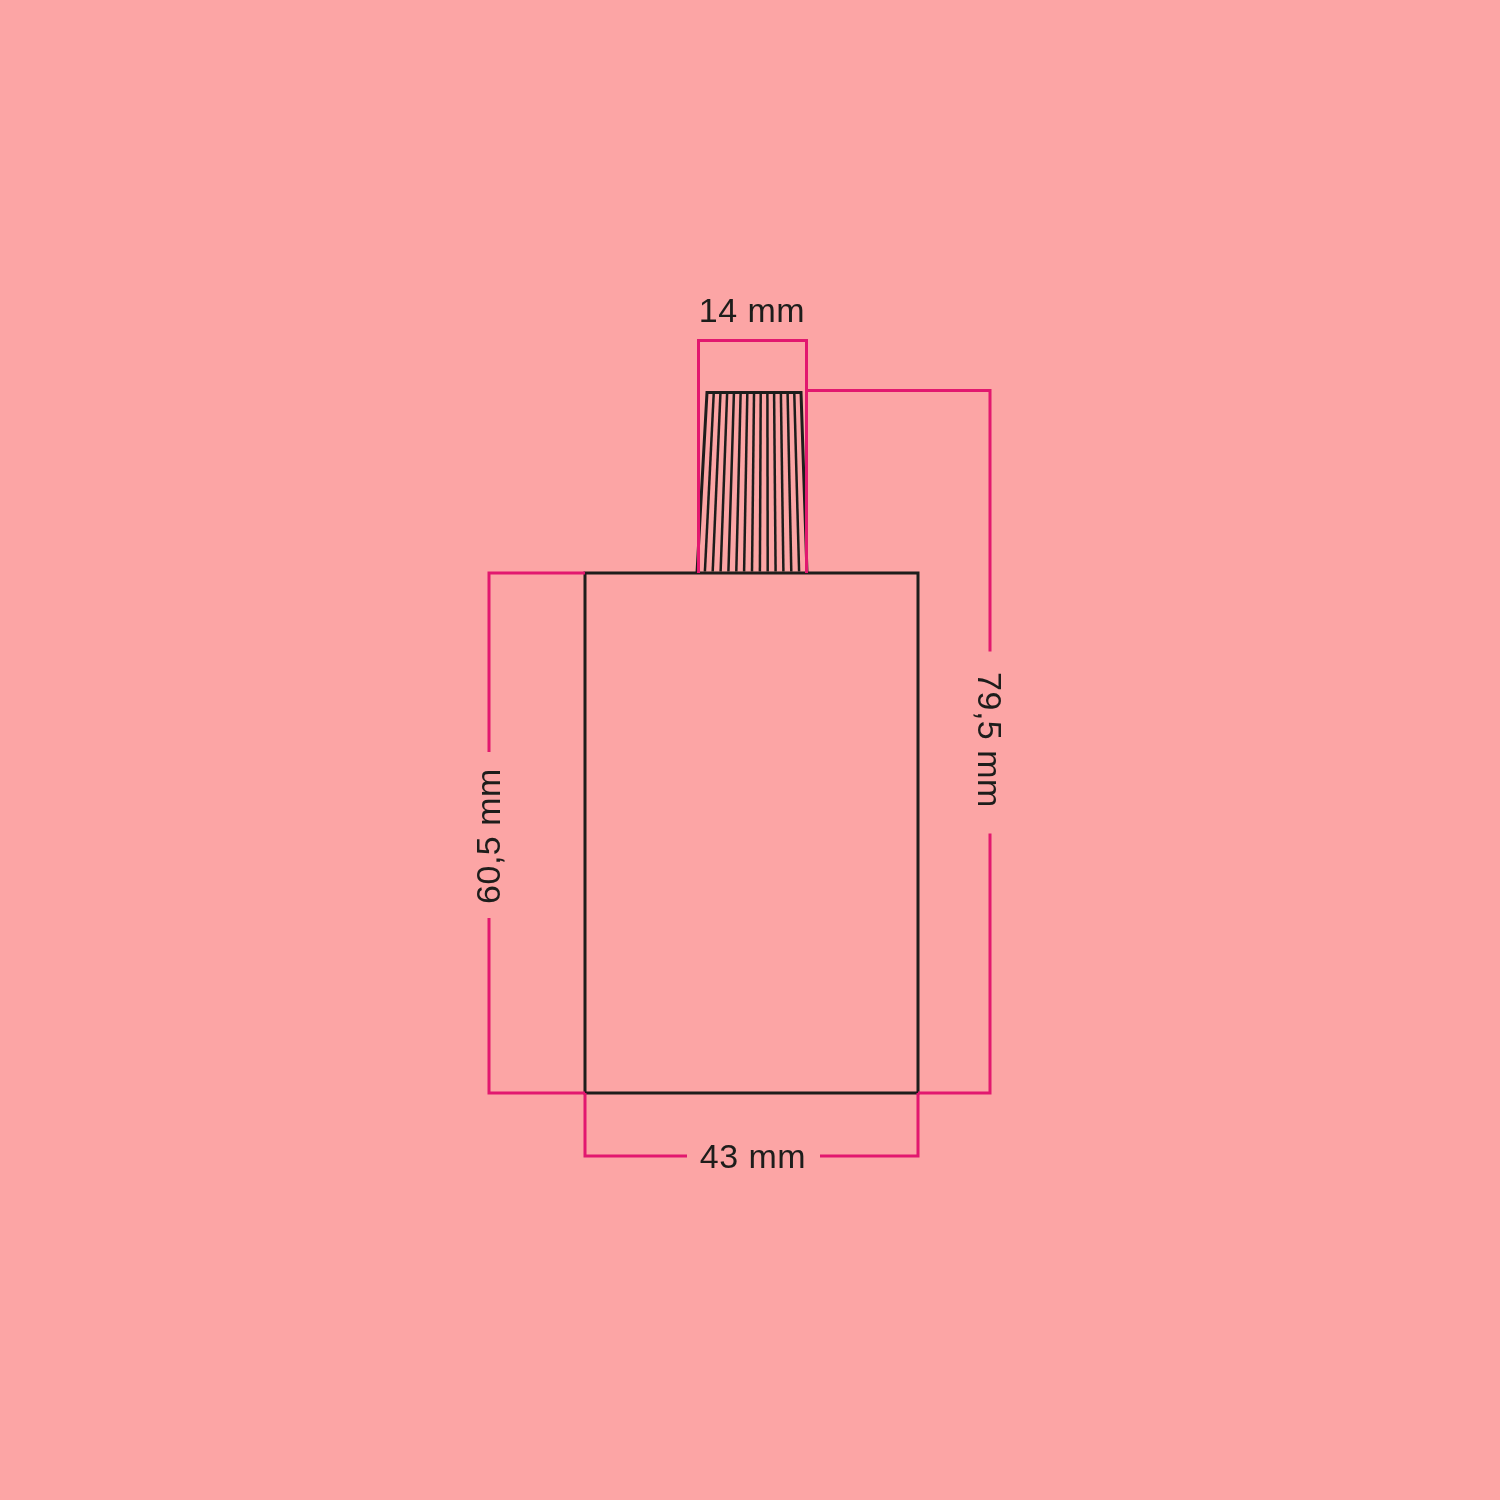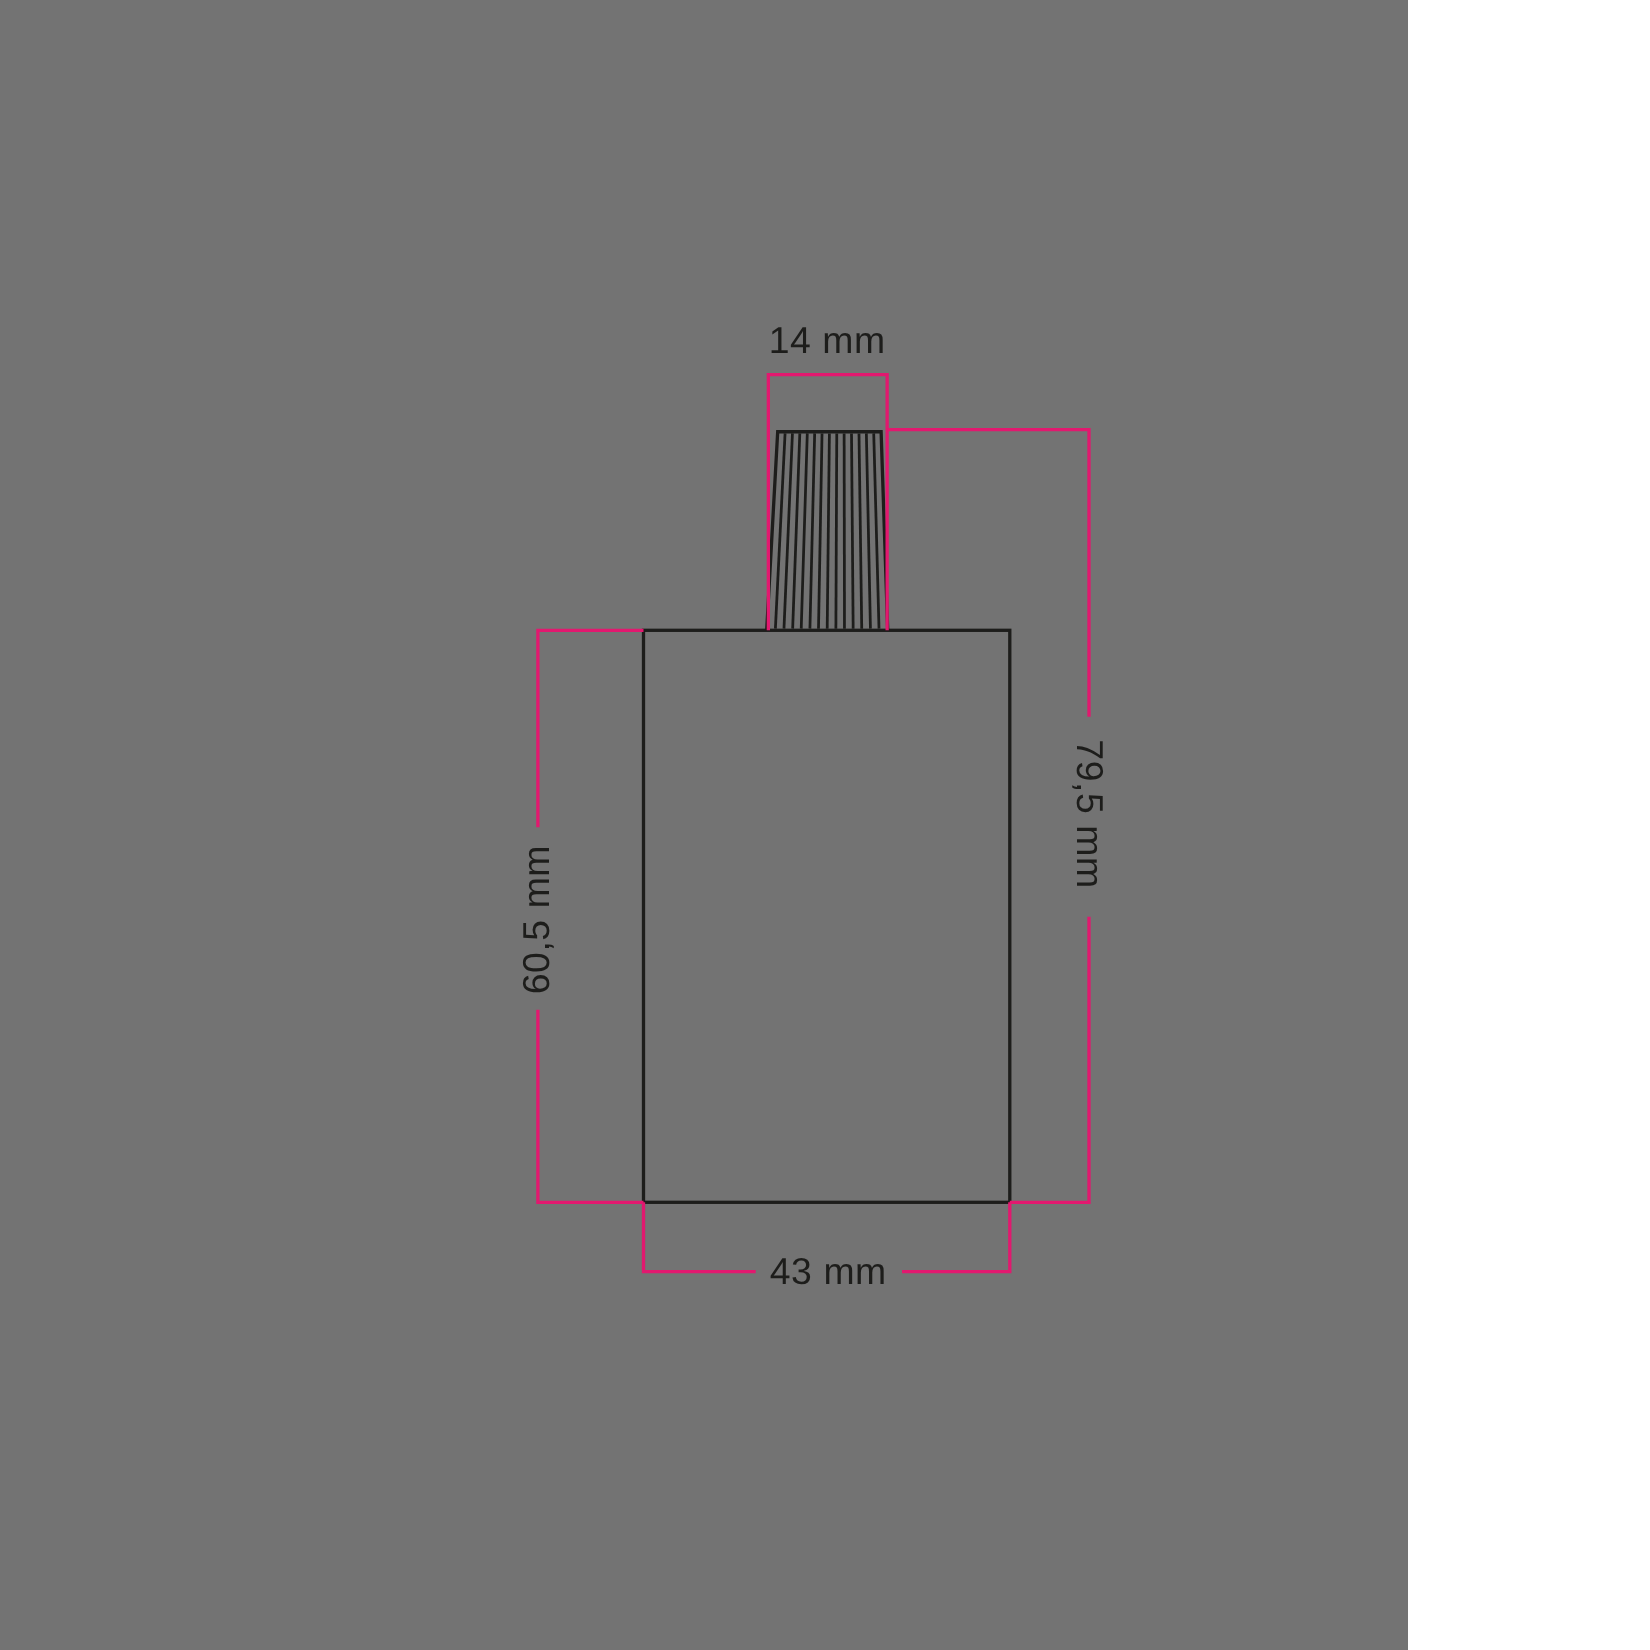--- a/index.html
+++ b/index.html
@@ -2,23 +2,23 @@
 <html><head>
 <meta charset="utf-8">
 <style>
   html, body {
     margin: 0;
     padding: 0;
     background: #ffffff;
   }
   .stage {
     position: relative;
-    width: 1280px;
+    width: 1500px;
     height: 1500px;
-    background: #737373;
+    background: #fca5a5;
     overflow: hidden;
   }
   svg.drawing {
     display: block;
     width: 1500px;
     height: 1500px;
   }
   .outline-stroke {
     stroke: #1d1d1b;
     stroke-width: 3;

